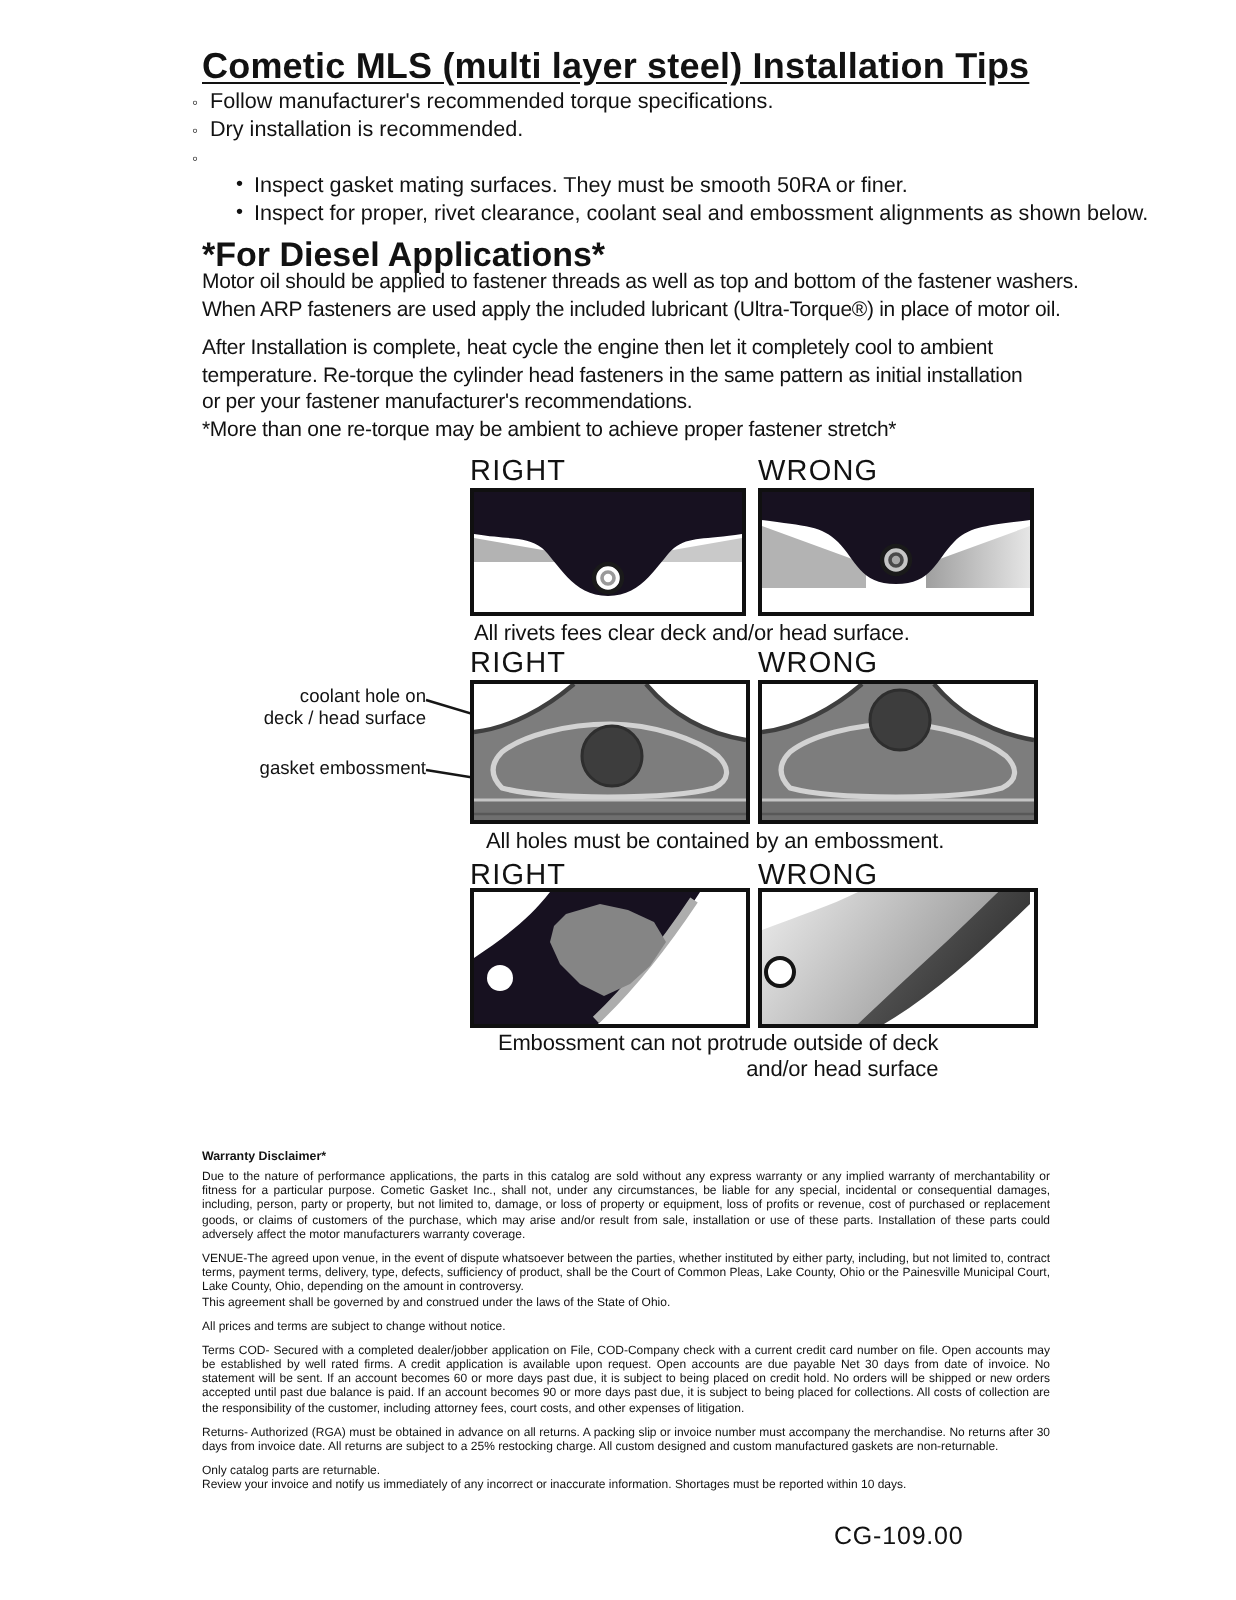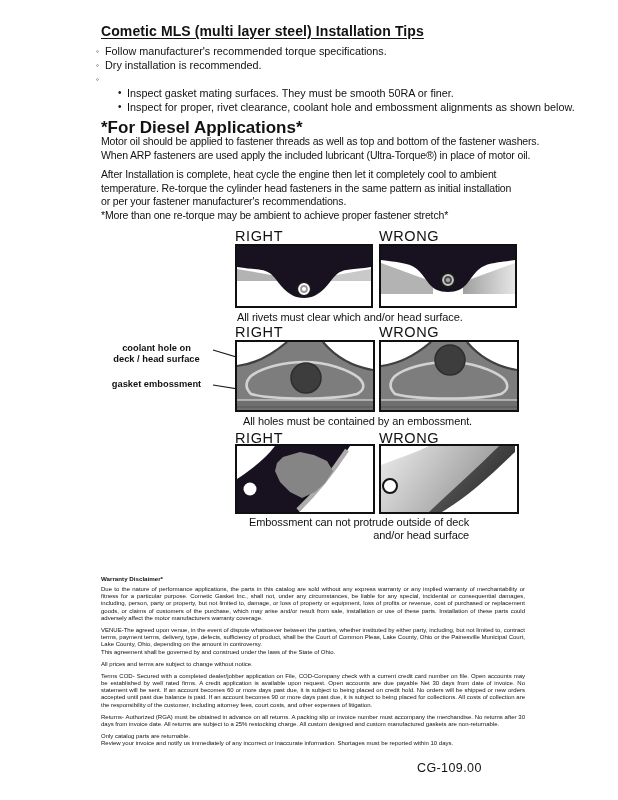--- a/index.html
+++ b/index.html
@@ -3,33 +3,33 @@
 <meta charset="utf-8">
 <style>
   html,body { margin:0; padding:0; background:#e8e8e8; }
   .page {
     position:relative; width:618px; height:800px; margin:0 auto;
     background:#ffffff; overflow:hidden;
     font-family:"Liberation Sans", sans-serif; color:#121212;
   }
   .abs { position:absolute; }
   .title {
-    font-weight:bold; font-size:14px; letter-spacing:0.1px;
+    font-weight:bold; font-size:18px; letter-spacing:0.1px;
     text-decoration:underline; text-underline-offset:2px;
   }
   .bullets { font-size:10.8px; line-height:14px; }
   .brow { display:flex; }
   .bglyph { width:9px; flex:none; font-size:8.5px; line-height:14px; }
   .sbrow { display:flex; margin-left:22px; }
   .sbglyph { width:9px; flex:none; font-size:10px; line-height:14px; }
   .h2 { font-weight:bold; font-size:17px; }
   .para { font-size:10.5px; line-height:13.6px; letter-spacing:-0.15px; white-space:pre-line; }
   .fig-label { font-size:14.5px; letter-spacing:0.6px; width:138px; }
   .caption { font-size:11px; letter-spacing:-0.1px; white-space:pre-line; line-height:13px; }
-  .side-label { font-size:9.3px; line-height:10.8px; text-align:center; white-space:pre-line; width:113px;font-weight:bold; }
+  .side-label { font-size:9.3px; line-height:10.8px; text-align:right; white-space:pre-line; width:113px; }
   .panel { position:absolute; border:2px solid #101010; background:#fff; }
   .panel svg { display:block; }
   .legal { width:424px; font-size:6px; line-height:7.3px; letter-spacing:0; }
   .legal h4 { margin:0 0 3.5px 0; font-size:6.2px; }
   .legal p { margin:0 0 4.6px 0; text-align:justify; white-space:pre-line; }
   .footer-code { font-size:12.5px; letter-spacing:0.4px;margin-left:28px; }
 </style>
 </head>
 <body>
 
@@ -48,21 +48,21 @@
     </div>
     <div class="brow">
       <span class="bglyph">◦</span>
     </div>
     <div class="sbrow">
       <span class="sbglyph">•</span>
       <span>Inspect gasket mating surfaces.  They must be smooth 50RA or finer.</span>
     </div>
     <div class="sbrow">
       <span class="sbglyph">•</span>
-      <span>Inspect for proper, rivet clearance, coolant hole and embossment alignments as shown below.</span>
+      <span>Inspect for proper, rivet clearance, coolant seal and embossment alignments as shown below.</span>
     </div>
   </div>
 
   <div class="abs h2" style="left:101px; top:118px;">*For Diesel Applications*</div>
   <div class="abs para" style="left:101px; top:168px;">After Installation is complete, heat cycle the engine then let it completely cool to ambient
 temperature. Re-torque the cylinder head fasteners in the same pattern as initial installation
 or per your fastener manufacturer's recommendations.</div>
   <div class="abs para" style="left:101px; top:135px;">Motor oil should be applied to fastener threads as well as top and bottom of the fastener washers.
 When ARP fasteners are used apply the included lubricant (Ultra-Torque®) in place of motor oil.</div>
   <div class="abs para" style="left:101px; top:209px;">*More than one re-torque may be ambient to achieve proper fastener stretch*</div>
@@ -89,21 +89,21 @@
         </linearGradient>
       </defs>
       <rect x="0" y="0" width="134" height="60" fill="#ffffff"></rect>
       <polygon points="0,17 52,36 52,48 0,48" fill="#b3b3b3"></polygon>
       <polygon points="82,36 134,17 134,48 82,48" fill="url(#gw1)"></polygon>
       <path d="M0,0 H134 V14 C112,17 104,17 96,25 C87,34 85,46 67,46 C49,46 47,34 38,25 C30,17 22,17 0,14 Z" fill="#171120"></path>
       <circle cx="67" cy="34" r="7" fill="#c6c6c6" stroke="#1a1a1a" stroke-width="2.2"></circle>
       <circle cx="67" cy="34" r="3" fill="#a8a8a8" stroke="#4a4a4a" stroke-width="1.8"></circle>
     </svg>
   </div>
-  <div class="abs caption" style="left:237px; top:311px;">All rivets must clear which and/or head surface.</div>
+  <div class="abs caption" style="left:237px; top:311px;">All rivets fees clear deck and/or head surface.</div>
 
   <div class="abs fig-label" style="left:235px; top:324px;">RIGHT</div>
   <div class="abs fig-label" style="left:379px; top:324px;">WRONG</div>
 
   <div class="abs side-label" style="left:100px; top:343px;">coolant hole on
 deck / head surface</div>
   <div class="abs side-label" style="left:100px; top:379px;">gasket embossment</div>
 
   <svg class="abs" style="left:210px; top:345px;" width="100" height="52" viewBox="0 0 100 52">
     <line x1="3" y1="5" x2="96" y2="33" stroke="#161616" stroke-width="1.2"></line>

